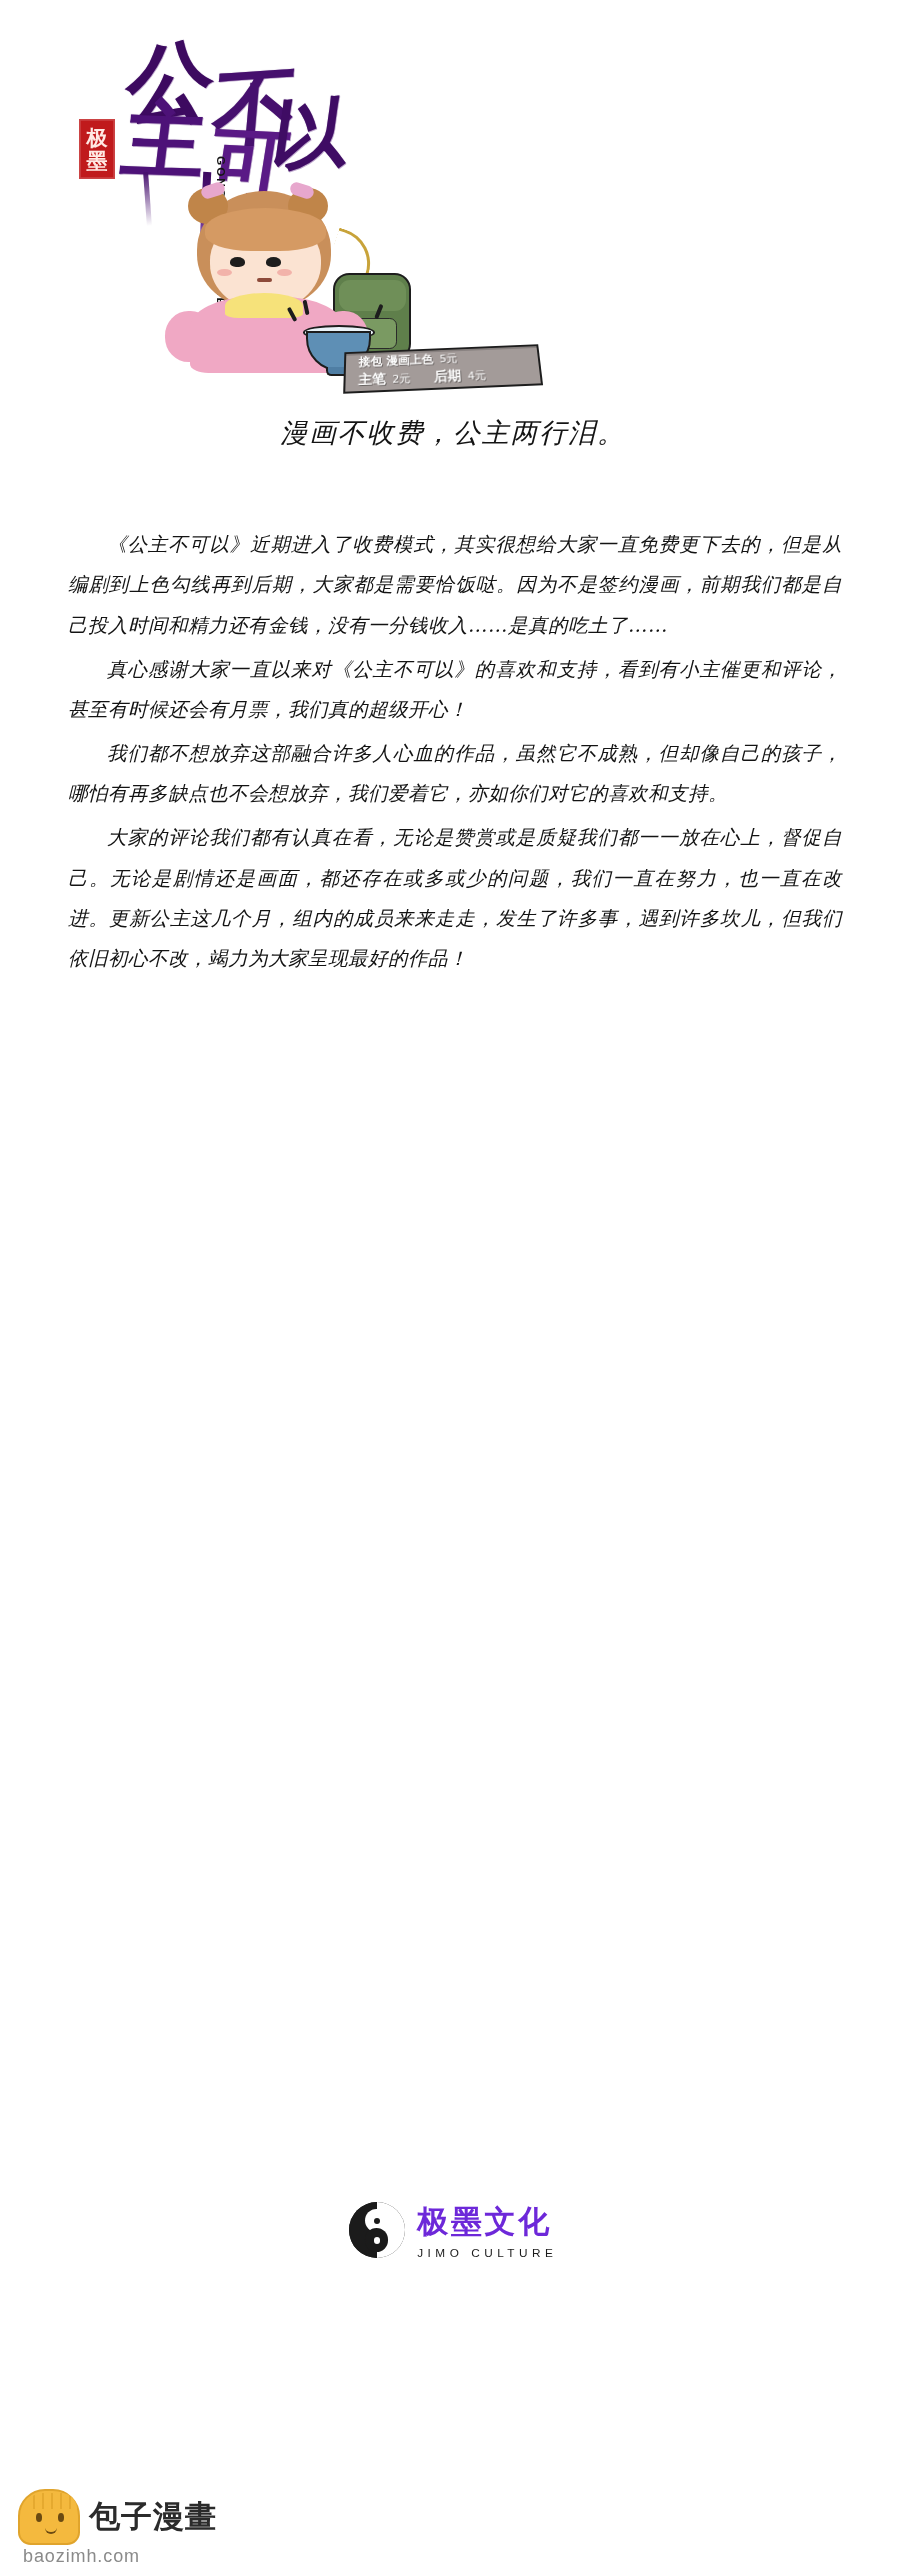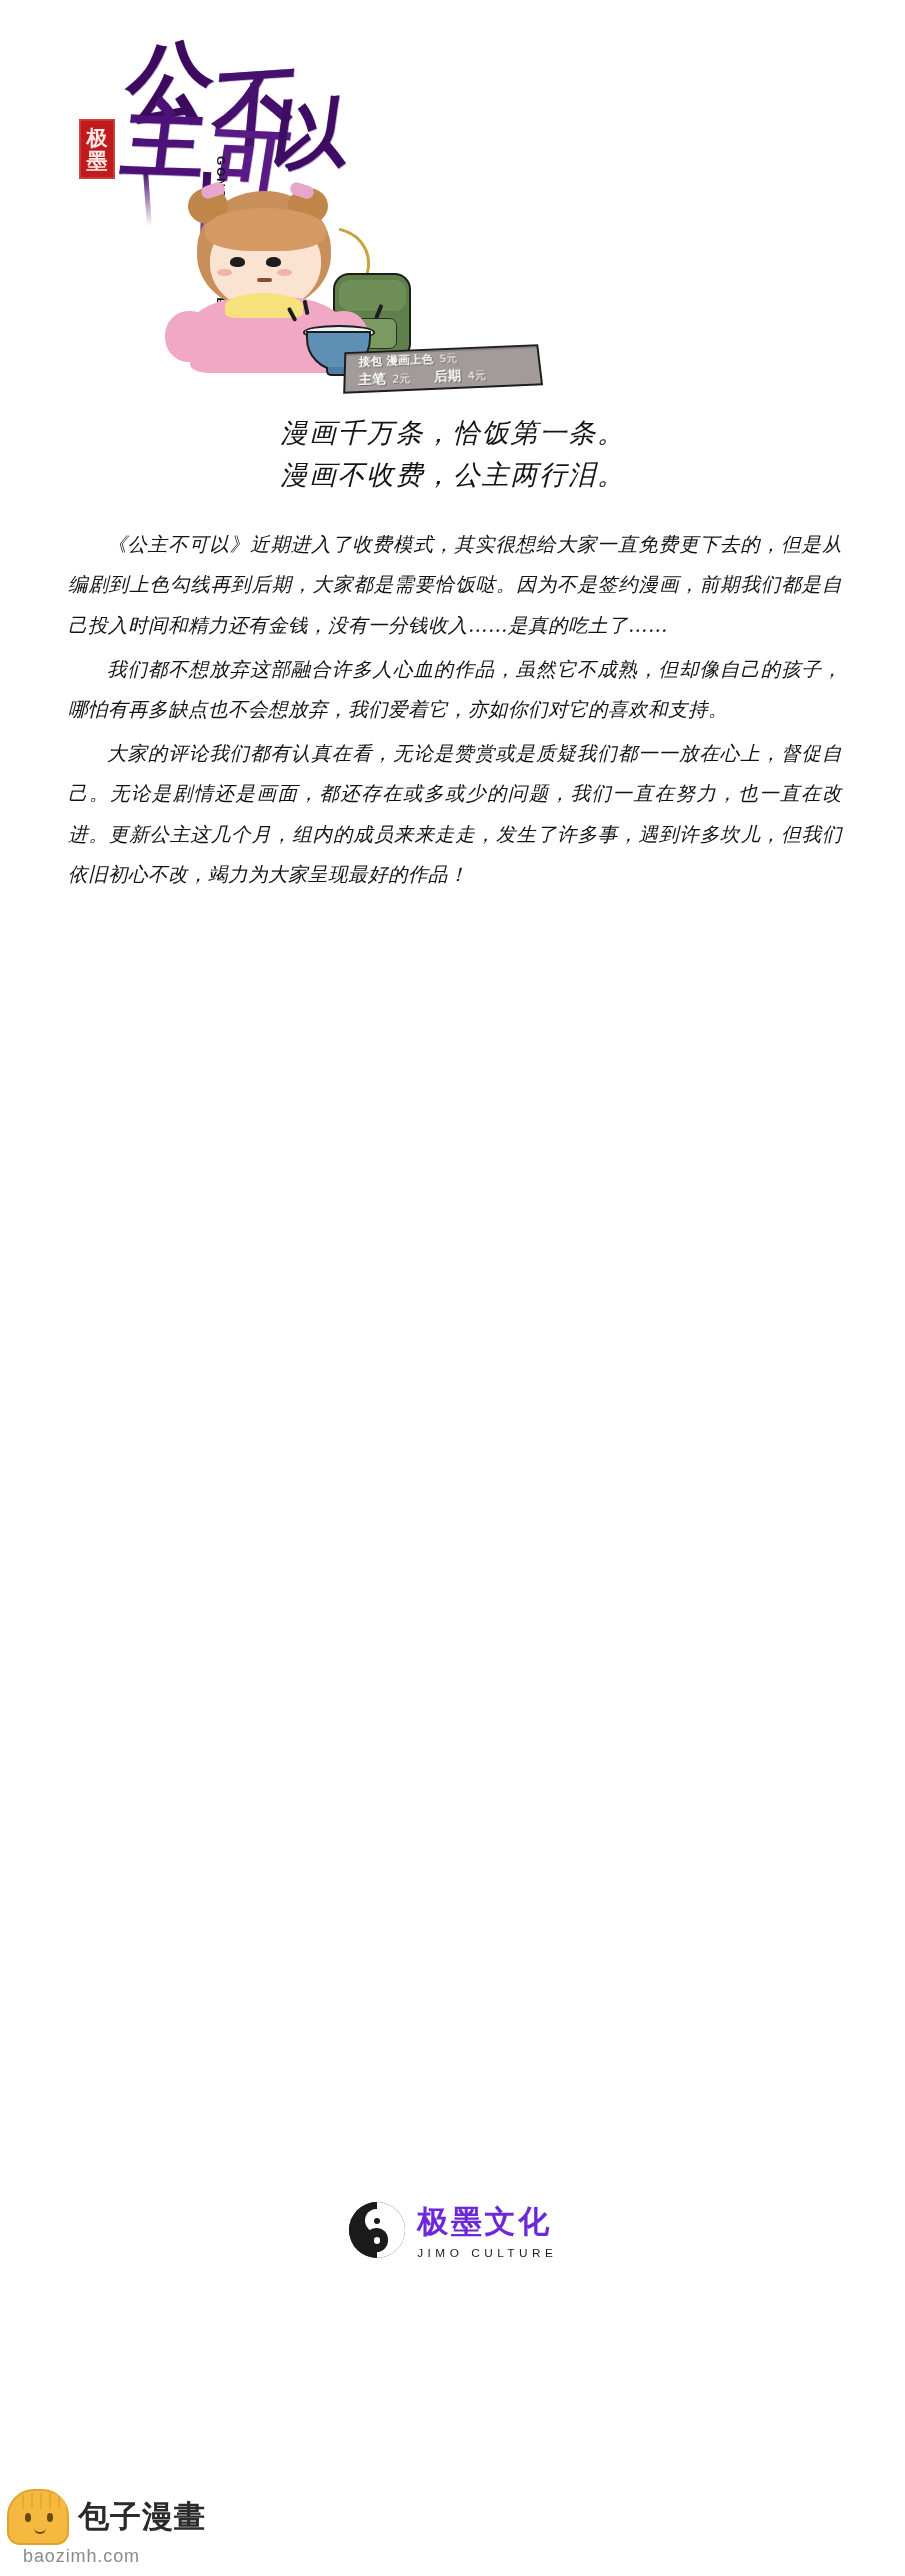--- a/index.html
+++ b/index.html
@@ -139,21 +139,21 @@
   .yy i { position:absolute; z-index:3; border-radius:50%; }
   .yy i.a { left:16.3px; top:6.3px; width:23.5px; height:23.5px; background:#ffffff; }
   .yy i.b { left:16.3px; top:26px; width:23.5px; height:23.5px; background:#1b1b1b; }
   .yy i.c { left:25px; top:15.4px; width:6.3px;  height:6.3px;  background:#1b1b1b; }
   .yy i.d { left:25px; top:35px; width:6.3px;  height:6.3px;  background:#ffffff; }
   .flogo-text { display:flex; flex-direction:column; }
   .flogo-cn { font-family:Liberation Sans, sans-serif; font-size:31px; font-weight:700; color:#6d28d9; letter-spacing:2.7px; }
   .flogo-en { font-family:"Liberation Sans",sans-serif; font-size:11.8px; letter-spacing:4.5px; color:#1b1b1b; margin-top:2.7px; }
 
   
-  .watermark { position:absolute; left:0; top:2484px; width:906px; height:92px; display:flex; align-items:flex-start; }
+  .watermark { position:absolute; left:0; top:2484px; width:906px; height:92px; display:flex; align-items:flex-start;padding-left:11px; }
   .wm-inner { display:flex; align-items:center; gap:9px; padding:5.4px 0 0 7.2px; }
   .bun {
     width:62px; height:56px; background:#f4b93e; border-radius:27px 27px 12.7px 12.7px;
     position:relative; border:2.7px solid #e0a42c;
   }
   .bun .f-eye { position:absolute; top:22px; width:6.3px; height:9px; background:#6b4a12; border-radius:50%; }
   .bun .f-eye.l { left:15.4px; } .bun .f-eye.r { left:38px; }
   .bun .f-mouth { position:absolute; left:25px; top:36px; width:11.8px; height:6.3px; border-bottom:2.7px solid #6b4a12; border-radius:0 0 9px 9px; }
   .bun .pleat { position:absolute; top:1.8px; left:5.4px; width:51px; height:16.3px;
     background:repeating-linear-gradient(90deg,#f4b93e 0 7.2px,#e5a92f 7.2px 9px); border-radius:23.5px 23.5px 0 0; }
@@ -219,26 +219,26 @@
       <span>主笔</span>
       <span class="num">2元</span>
       <span style="width:11px"></span>
       <span>后期</span>
       <span class="num">4元</span>
     </div>
   </div>
 </div>
 
 <div class="taglines">
-  <div>漫画千万条，恰饭第一条。</div>
   <div>漫画不收费，公主两行泪。</div>
 </div>
 
 <div class="article">
   <p>《公主不可以》近期进入了收费模式，其实很想给大家一直免费更下去的，但是从编剧到上色勾线再到后期，大家都是需要恰饭哒。因为不是签约漫画，前期我们都是自己投入时间和精力还有金钱，没有一分钱收入……是真的吃土了……</p>
+  <p>真心感谢大家一直以来对《公主不可以》的喜欢和支持，看到有小主催更和评论，甚至有时候还会有月票，我们真的超级开心！</p>
   <p>我们都不想放弃这部融合许多人心血的作品，虽然它不成熟，但却像自己的孩子，哪怕有再多缺点也不会想放弃，我们爱着它，亦如你们对它的喜欢和支持。</p>
   <p>大家的评论我们都有认真在看，无论是赞赏或是质疑我们都一一放在心上，督促自己。无论是剧情还是画面，都还存在或多或少的问题，我们一直在努力，也一直在改进。更新公主这几个月，组内的成员来来走走，发生了许多事，遇到许多坎儿，但我们依旧初心不改，竭力为大家呈现最好的作品！</p>
 </div>
 
 <div class="footer-logo">
   <div class="yy">
     <i class="a"></i>
       <i class="b"></i>
       <i class="c"></i>
       <i class="d"></i>

